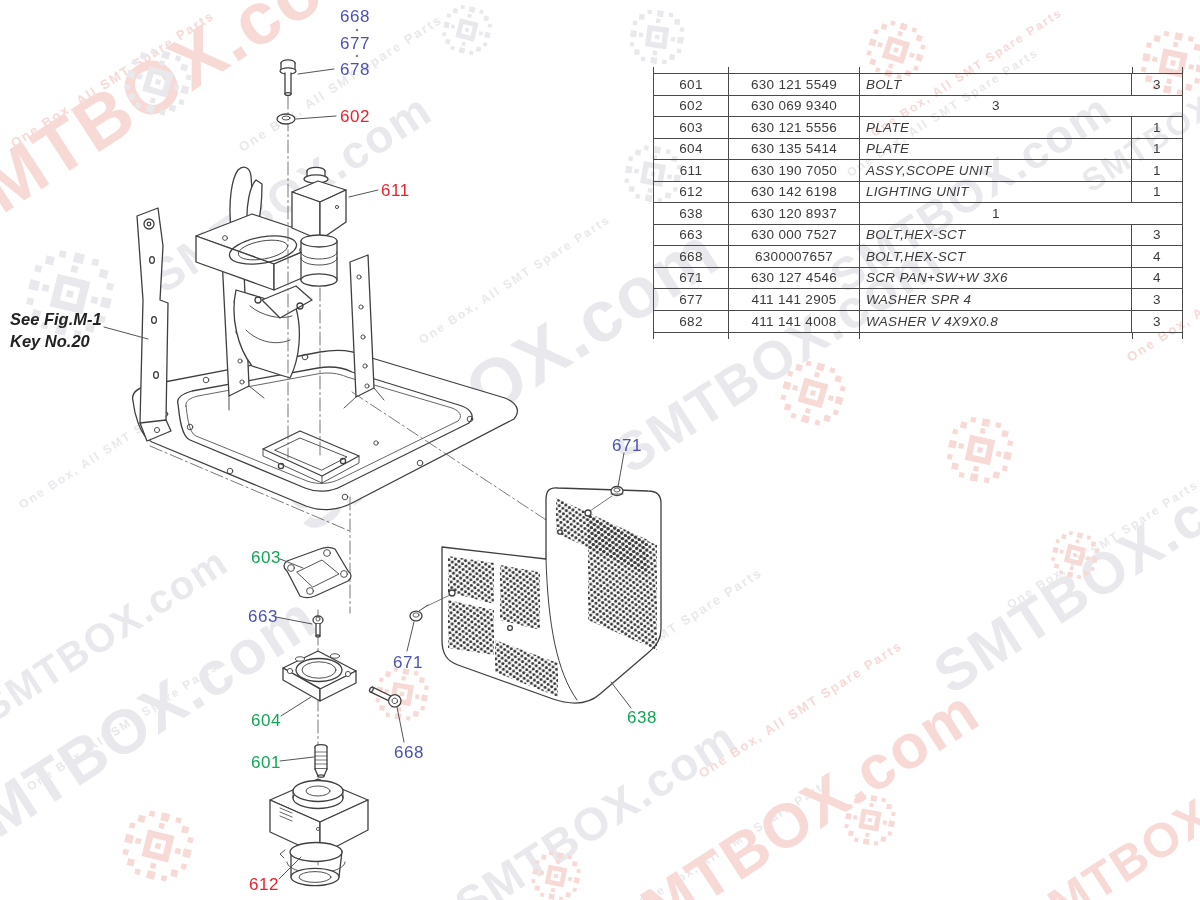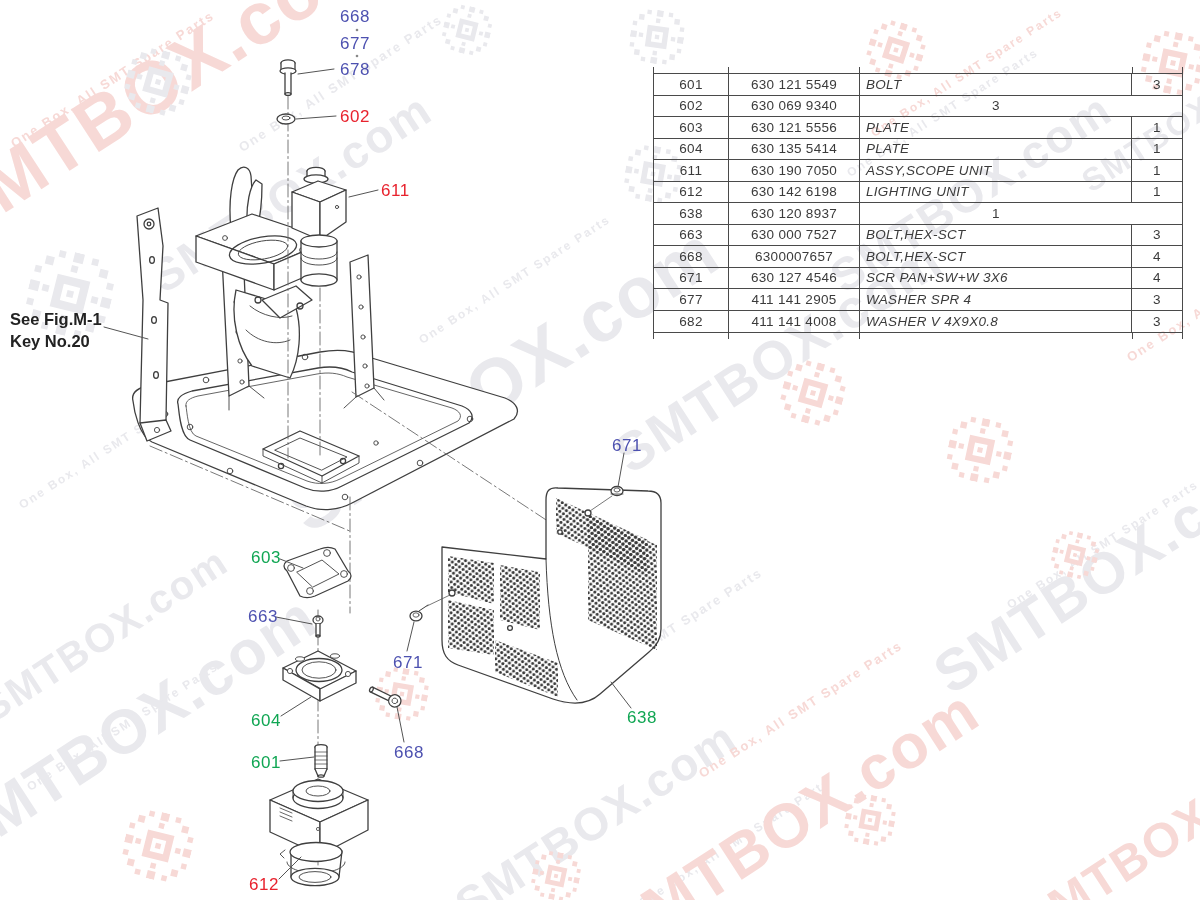--- a/index.html
+++ b/index.html
@@ -18,21 +18,21 @@
   }
   .wm-qr{position:absolute;transform-origin:50% 50%;}
   
   #draw-layer{position:absolute;left:0;top:0;}
   
   .callout{
     position:absolute;font-size:17px;font-weight:normal;letter-spacing:.5px;
     line-height:1;cursor:default;
   }
   .note{
-    position:absolute;font-size:16.5px;font-weight:bold;color:#222;line-height:1;
+    position:absolute;font-size:16.5px;font-weight:bold;color:#222;line-height:1;font-style:italic;
   }
   
   #parts-table{
     position:absolute;left:653px;top:73px;width:530px;height:260px;
     border:1.4px solid #4a4a4a;box-sizing:border-box;
     display:grid;grid-template-rows:repeat(12,1fr);
     font-size:13.5px;color:#3b3b3b;background:transparent;
   }
   .prow{display:grid;grid-template-columns:75px 131px 272px 1fr;border-bottom:1px solid #4a4a4a;}
   .prow:last-child{border-bottom:none;}

